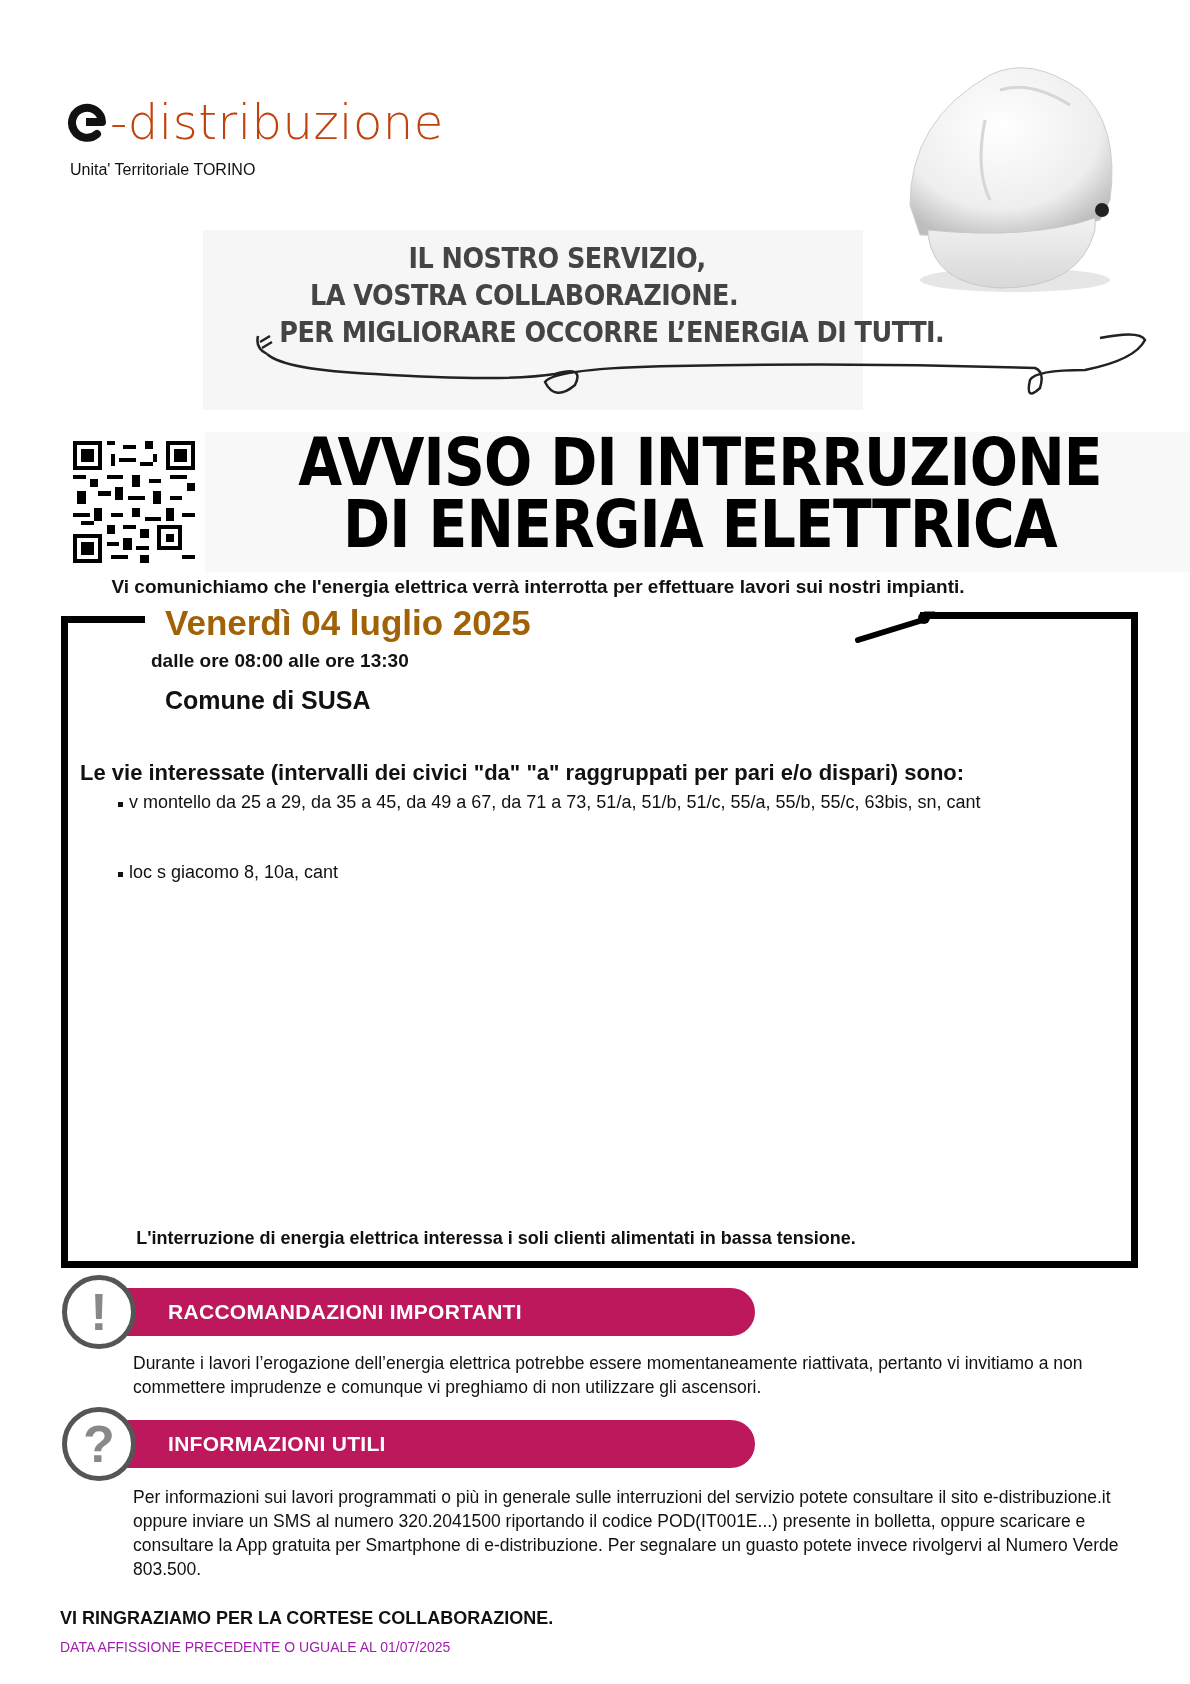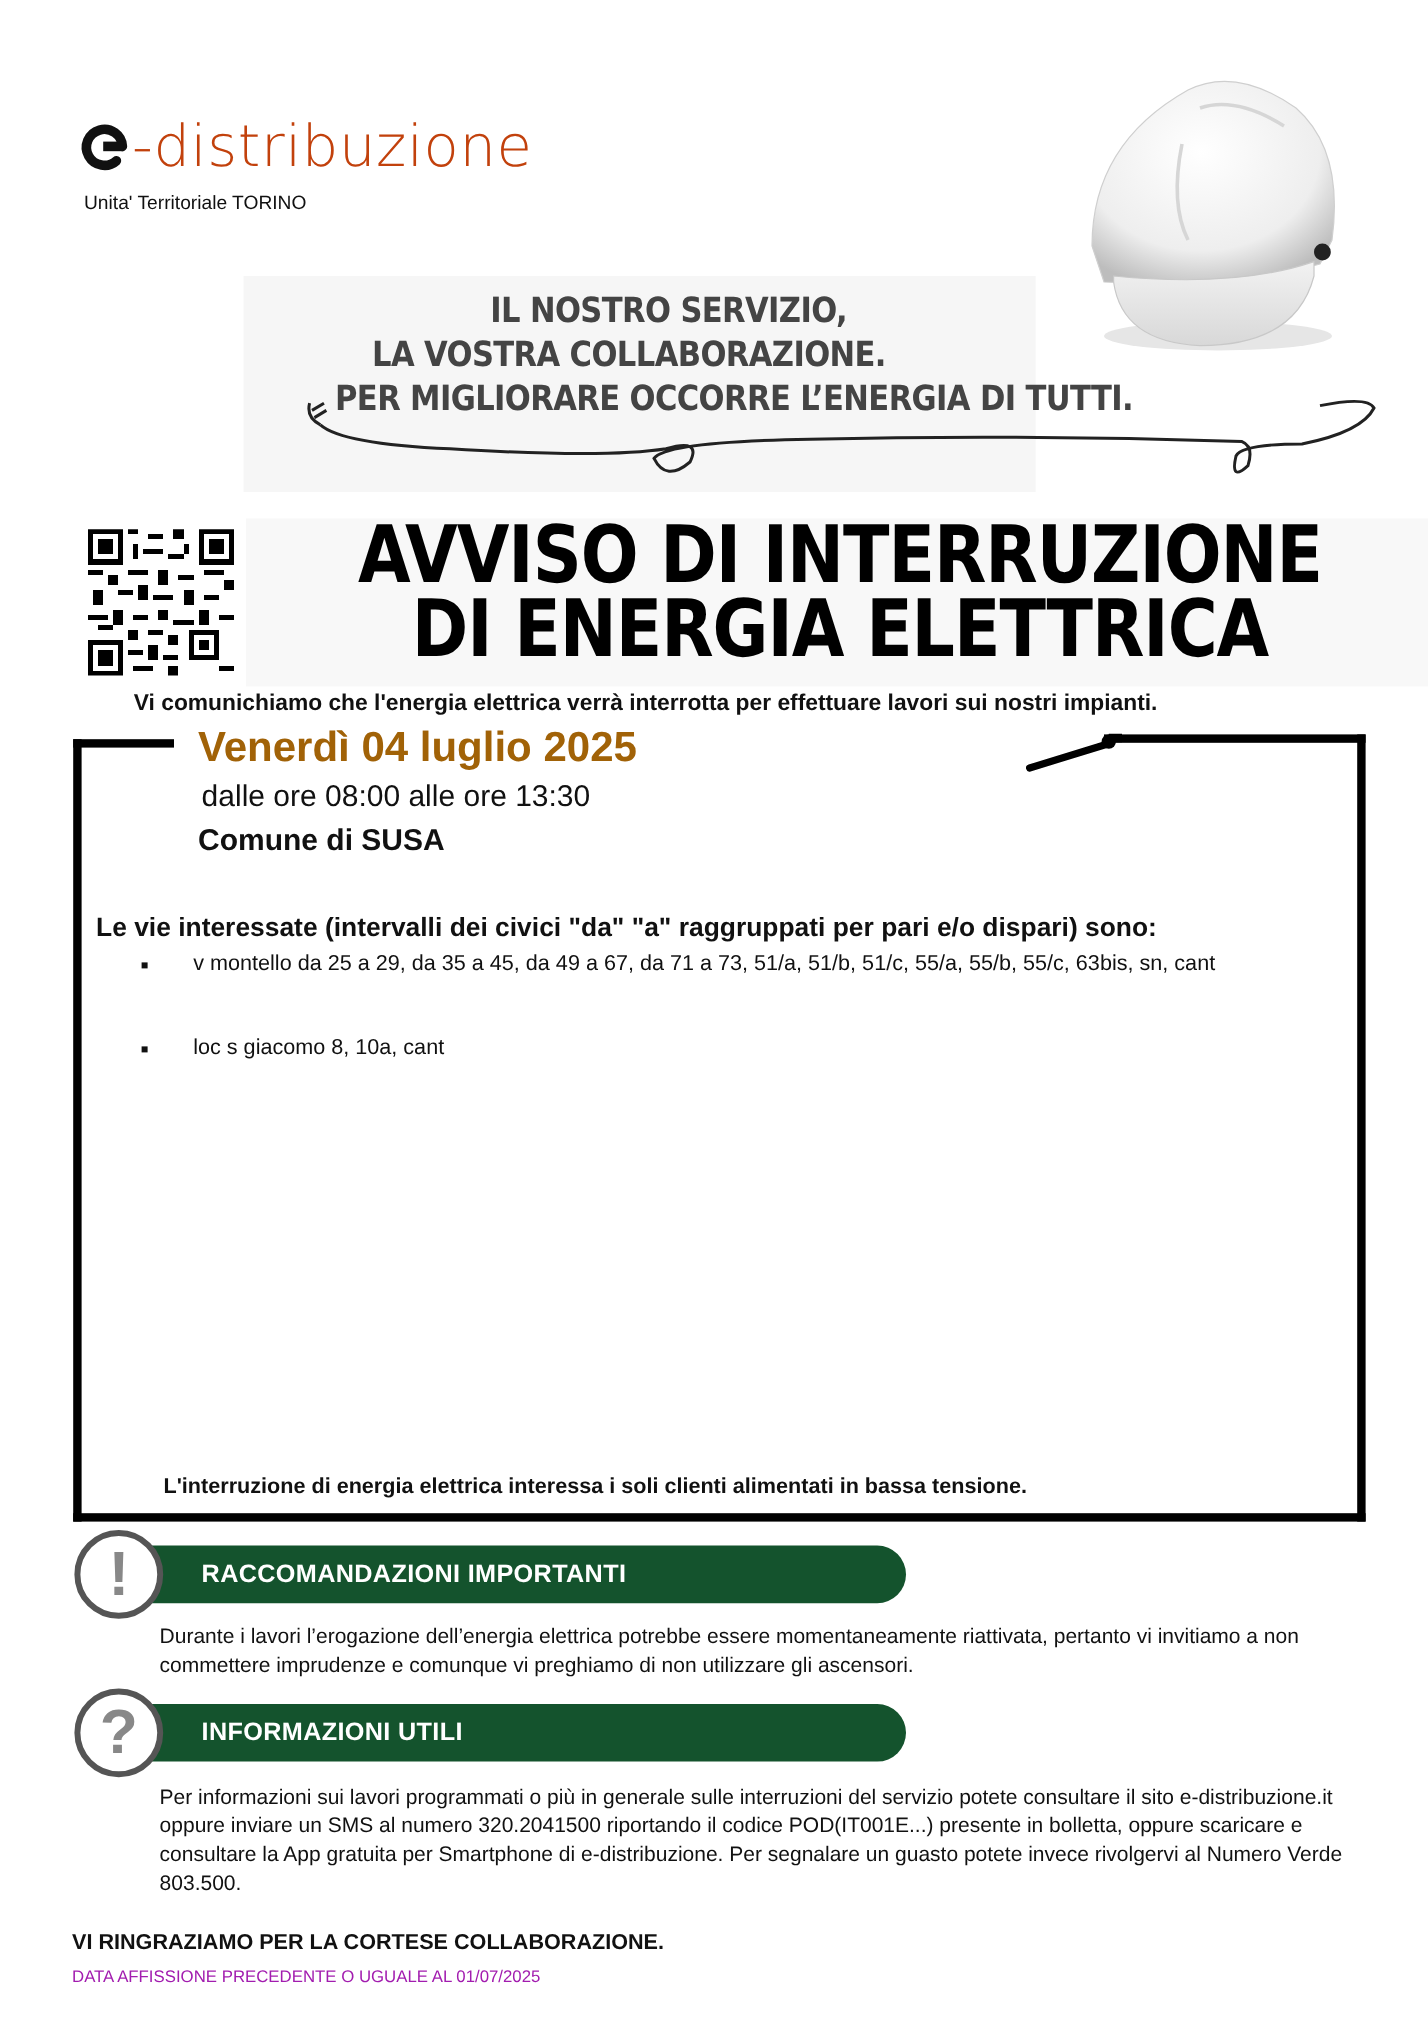--- a/index.html
+++ b/index.html
@@ -34,33 +34,33 @@
 
   
   .frame-left { left: 61px; top: 616px; width: 7px; height: 652px; background: #000; }
   .frame-top-left { left: 61px; top: 616px; width: 84px; height: 7px; background: #000; }
   .frame-top-right { left: 920px; top: 612px; width: 218px; height: 7px; background: #000; }
   .frame-right { left: 1131px; top: 612px; width: 7px; height: 656px; background: #000; }
   .frame-bottom { left: 61px; top: 1261px; width: 1077px; height: 7px; background: #000; }
   .switch { left: 855px; top: 608px; width: 80px; height: 40px; }
 
   .date { left: 165px; top: 603px; font-size: 35px; font-weight: 700; color: #a16207; }
-  .hours { left: 168px; top: 650px; font-size: 25px; font-weight: 400; }
+  .hours { left: 151px; top: 650px; font-size: 19px; font-weight: 700; }
   .comune { left: 165px; top: 686px; font-size: 25px; font-weight: 700; }
 
   .streets-head { left: 80px; top: 760px; font-size: 22px; font-weight: 700; }
-  .street { left: 118px; font-size: 18px; color: #111; display: flex; align-items: center; gap: 32px; }
+  .street { left: 118px; font-size: 18px; color: #111; display: flex; align-items: center; }
   .street .bullet { width: 5px; height: 5px; background: #111; margin-right: 6px; margin-top: 4px; }
   .street-1 { top: 792px; }
   .street-2 { top: 862px; }
 
   .bt-note { left: 0; top: 1228px; width: 992px; text-align: center; font-size: 18px; font-weight: 700; }
 
   
-  .pill { height: 48px; background: #14532d; border-radius: 0 24px 24px 0; }
+  .pill { height: 48px; background: #be185d; border-radius: 0 24px 24px 0; }
   .pill-1 { left: 110px; top: 1288px; width: 645px; }
   .pill-2 { left: 110px; top: 1420px; width: 645px; }
   .pill-label { color: #fff; font-weight: 700; font-size: 21px; position: absolute; left: 58px; top: 12px; letter-spacing: 0.3px; }
   .circle { width: 64px; height: 64px; border: 5px solid #555; border-radius: 50%; background: #fff; display: flex; align-items: center; justify-content: center; font-size: 52px; color: #888; font-weight: 700; line-height: 1; }
   .circle-1 { left: 62px; top: 1275px; }
   .circle-2 { left: 62px; top: 1407px; }
 
   .para { left: 133px; width: 990px; font-size: 17.5px; line-height: 24px; color: #111; }
   .para-1 { top: 1351px; }
   .para-2 { top: 1485px; }

